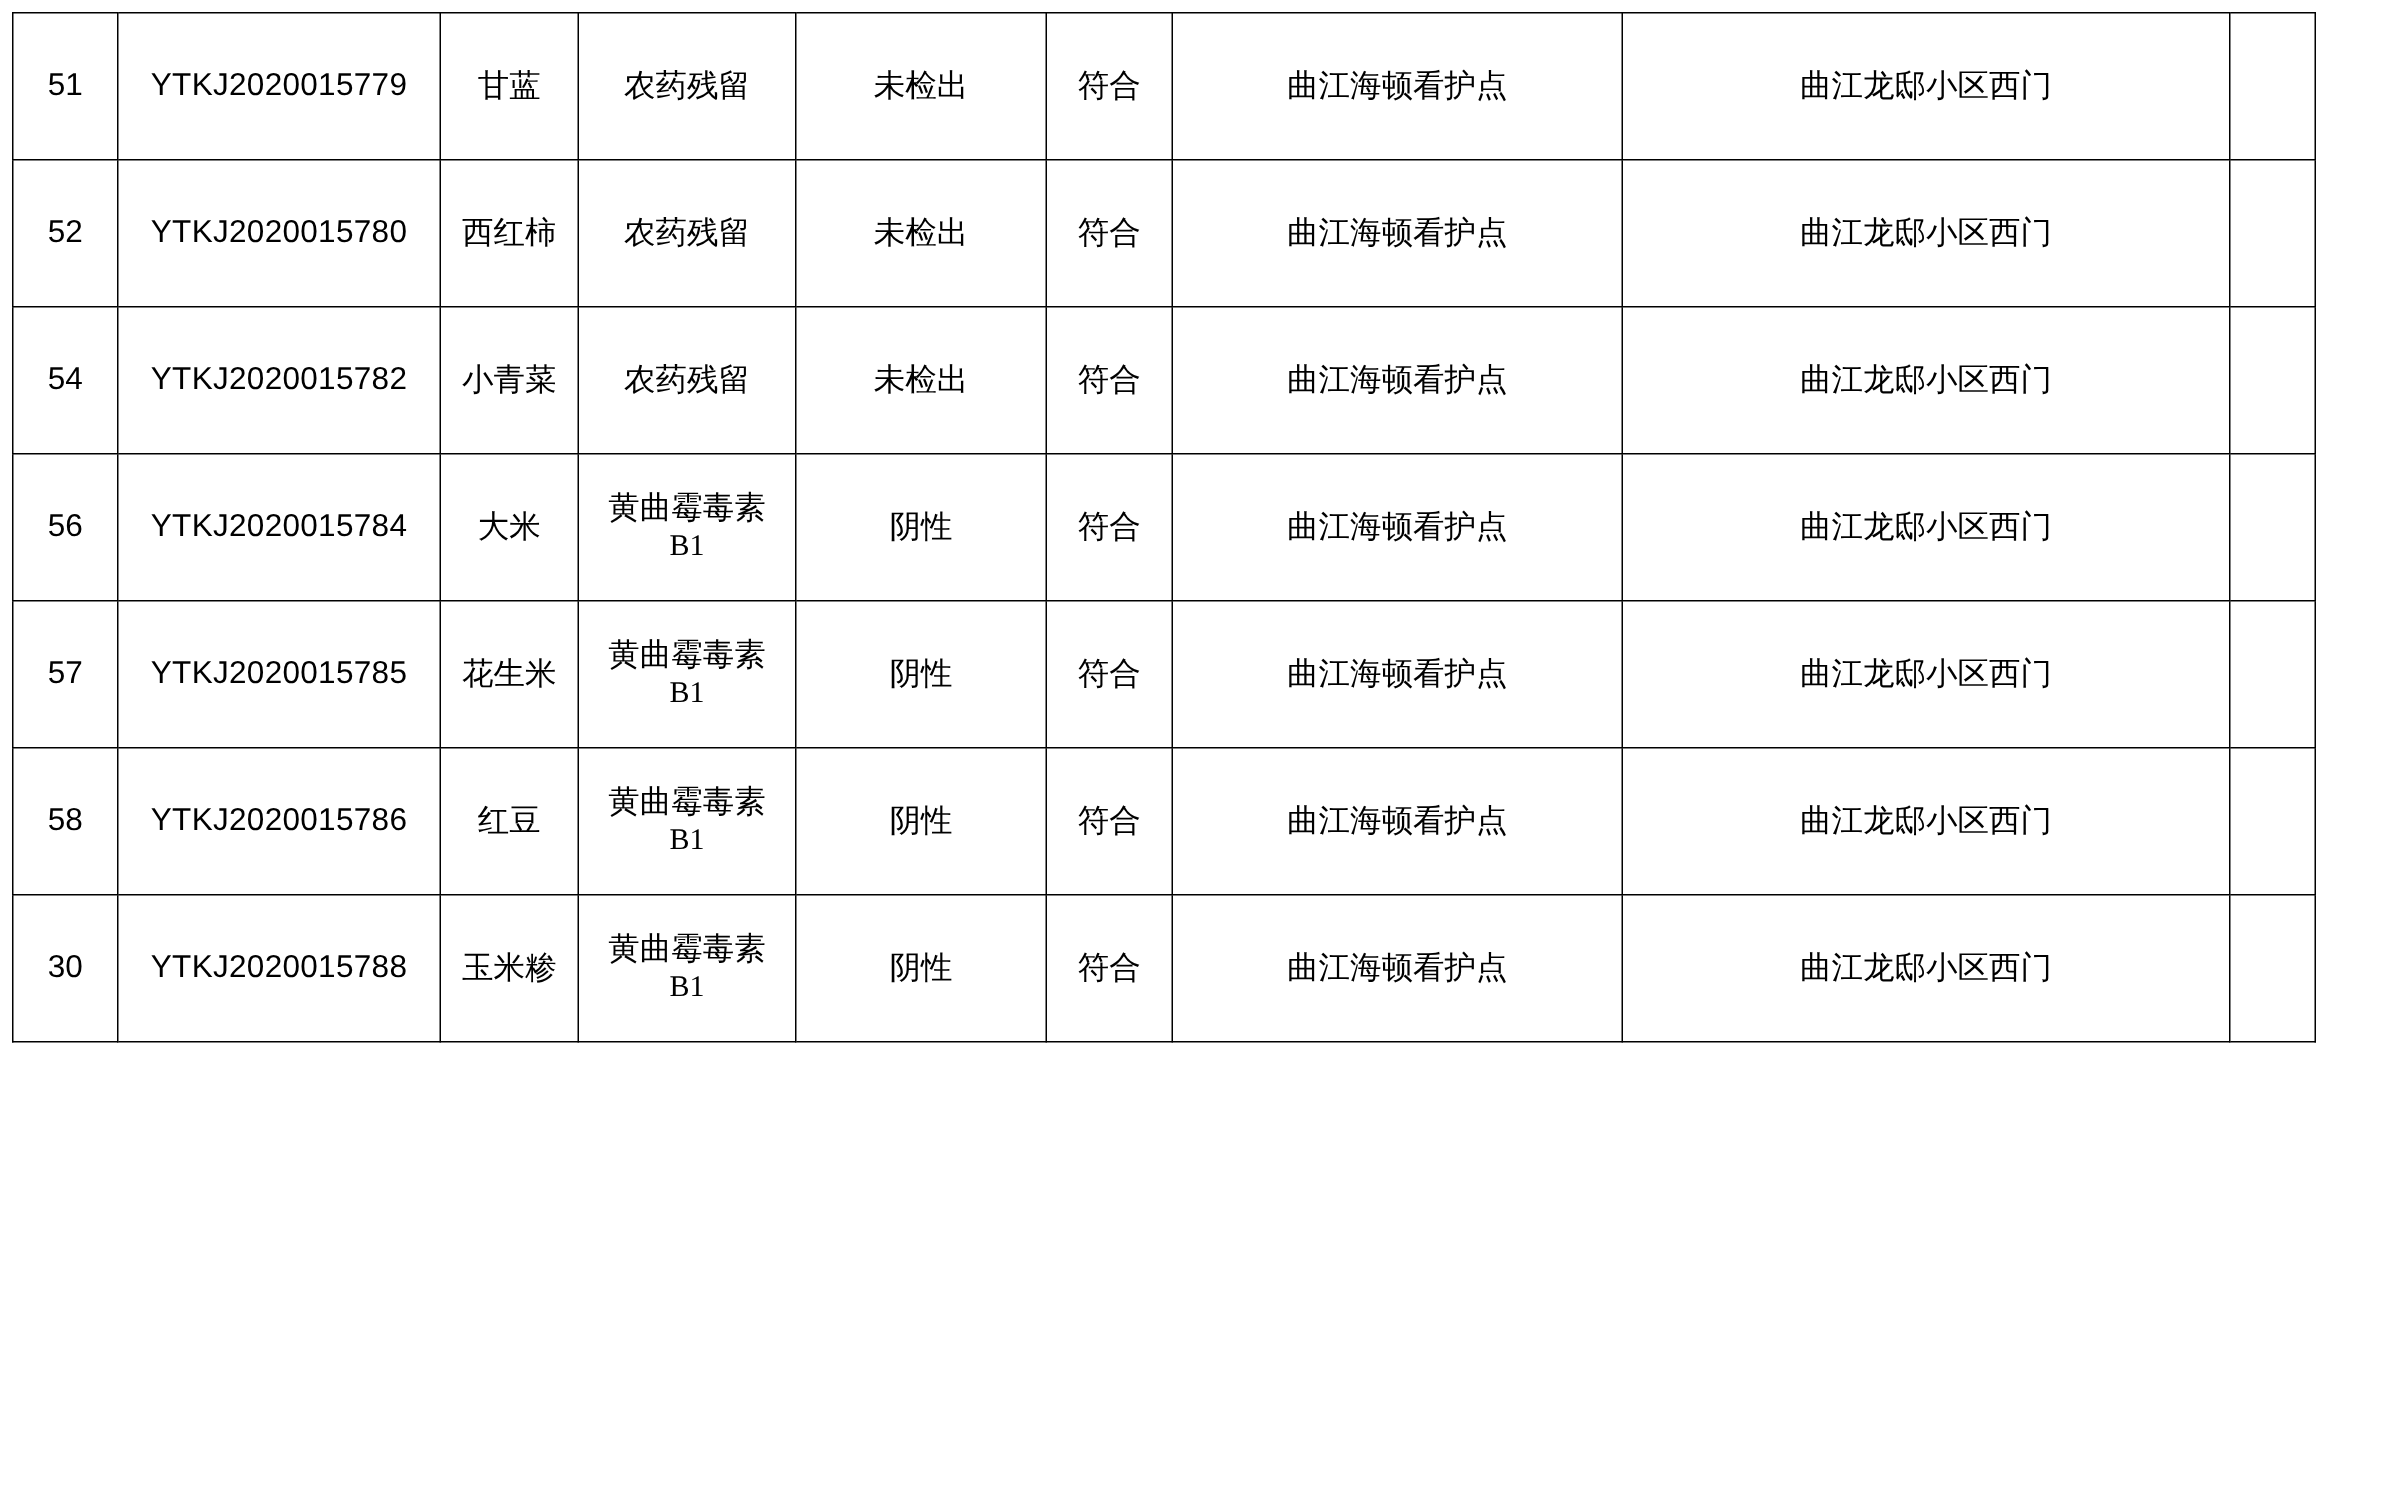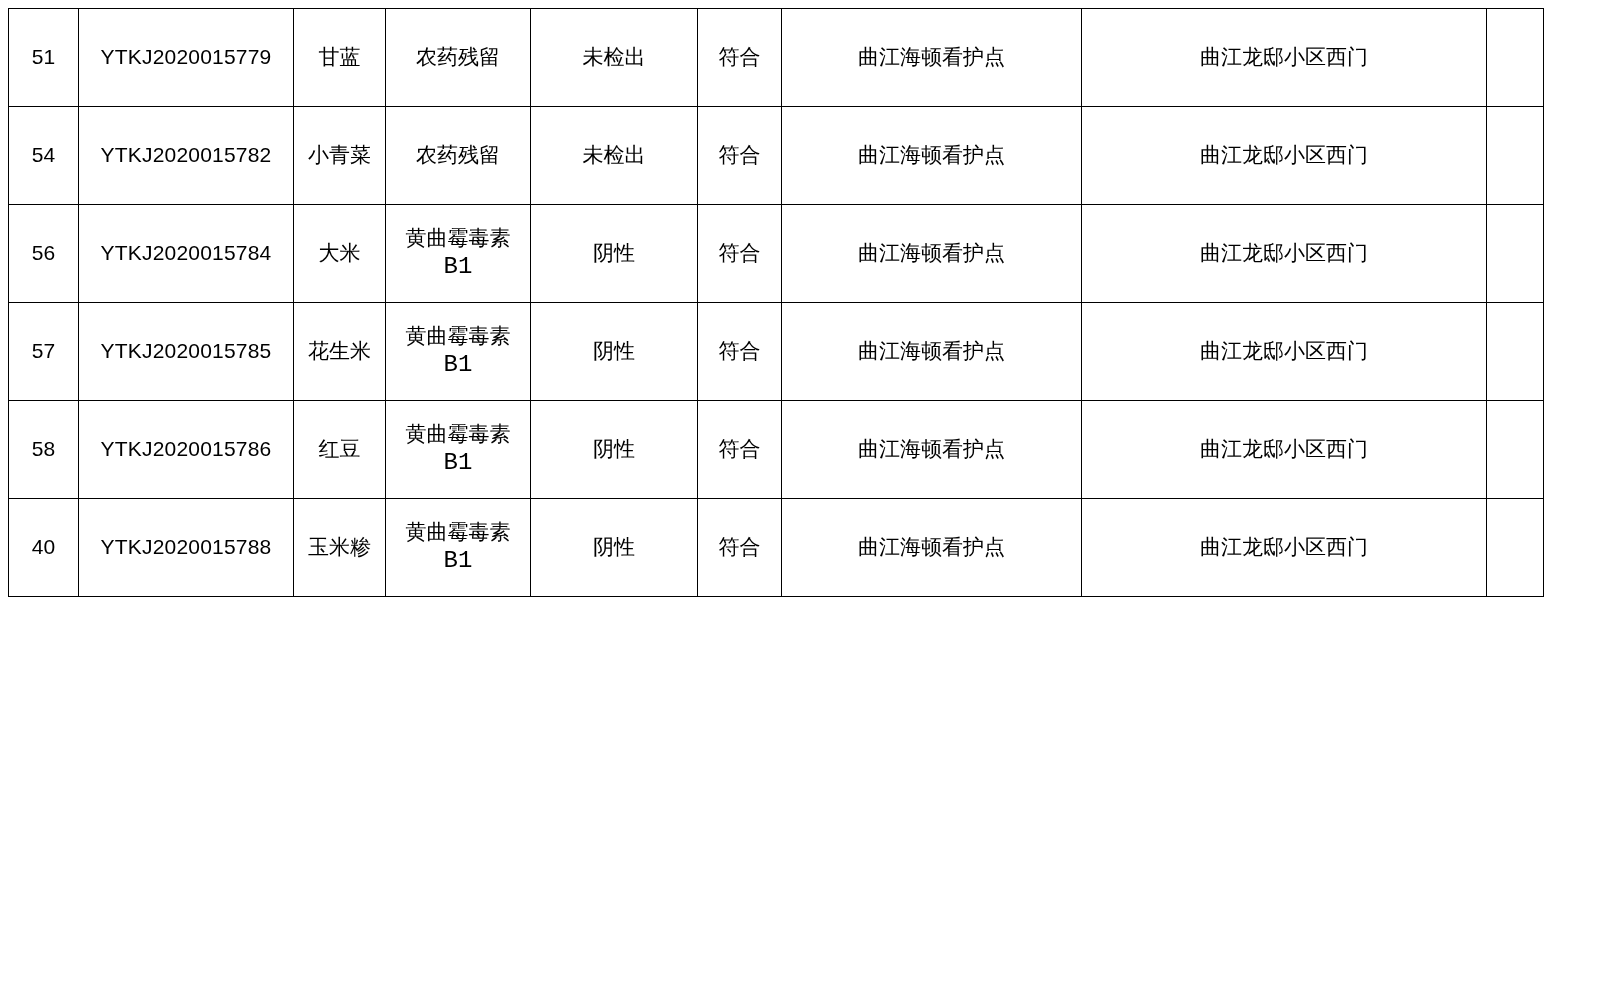--- a/index.html
+++ b/index.html
@@ -45,21 +45,21 @@
   col.c-result { width: 167px; }
   col.c-concl  { width: 84px; }
   col.c-point  { width: 300px; }
   col.c-addr   { width: 405px; }
   col.c-note   { width: 57px; }
 
   td.idx { font-family: "Liberation Sans", sans-serif; font-size: 21px; }
   td.code { font-family: "Liberation Sans", sans-serif; font-size: 21px; letter-spacing: 0.2px; }
   td.small-head { font-size: 20px; line-height: 1.2; }
   td.note { }
-  .b1 { font-family: Liberation Mono, monospace; font-size: 24px; }
+  .b1 { font-family: Liberation Serif, serif; font-size: 20px; }
 </style>
 </head>
 <body>
 
 <div class="page">
   <table class="report-table">
     <colgroup>
       <col class="c-index">
       <col class="c-code">
       <col class="c-item">
@@ -68,20 +68,31 @@
       <col class="c-concl">
       <col class="c-point">
       <col class="c-addr">
       <col class="c-note">
     </colgroup>
     <tbody>
         <tr>
           <td class="idx">51</td>
           <td class="code">YTKJ2020015779</td>
           <td>甘蓝</td>
+          <td>农药残留</td>
+          <td>未检出</td>
+          <td>符合</td>
+          <td>曲江海顿看护点</td>
+          <td>曲江龙邸小区西门</td>
+          <td class="note"></td>
+        </tr>
+        <tr>
+          <td class="idx">52</td>
+          <td class="code">YTKJ2020015780</td>
+          <td>西红柿</td>
           <td>农药残留</td>
           <td>未检出</td>
           <td>符合</td>
           <td>曲江海顿看护点</td>
           <td>曲江龙邸小区西门</td>
           <td class="note"></td>
         </tr>
         <tr>
           <td class="idx">54</td>
           <td class="code">YTKJ2020015782</td>
@@ -129,21 +140,21 @@
             <div>黄曲霉毒素</div>
             <div class="b1">B1</div>
           </td>
           <td>阴性</td>
           <td>符合</td>
           <td>曲江海顿看护点</td>
           <td>曲江龙邸小区西门</td>
           <td class="note"></td>
         </tr>
         <tr>
-          <td class="idx">40</td>
+          <td class="idx">30</td>
           <td class="code">YTKJ2020015788</td>
           <td>玉米糁</td>
           <td class="small-head">
             <div>黄曲霉毒素</div>
             <div class="b1">B1</div>
           </td>
           <td>阴性</td>
           <td>符合</td>
           <td>曲江海顿看护点</td>
           <td>曲江龙邸小区西门</td>

